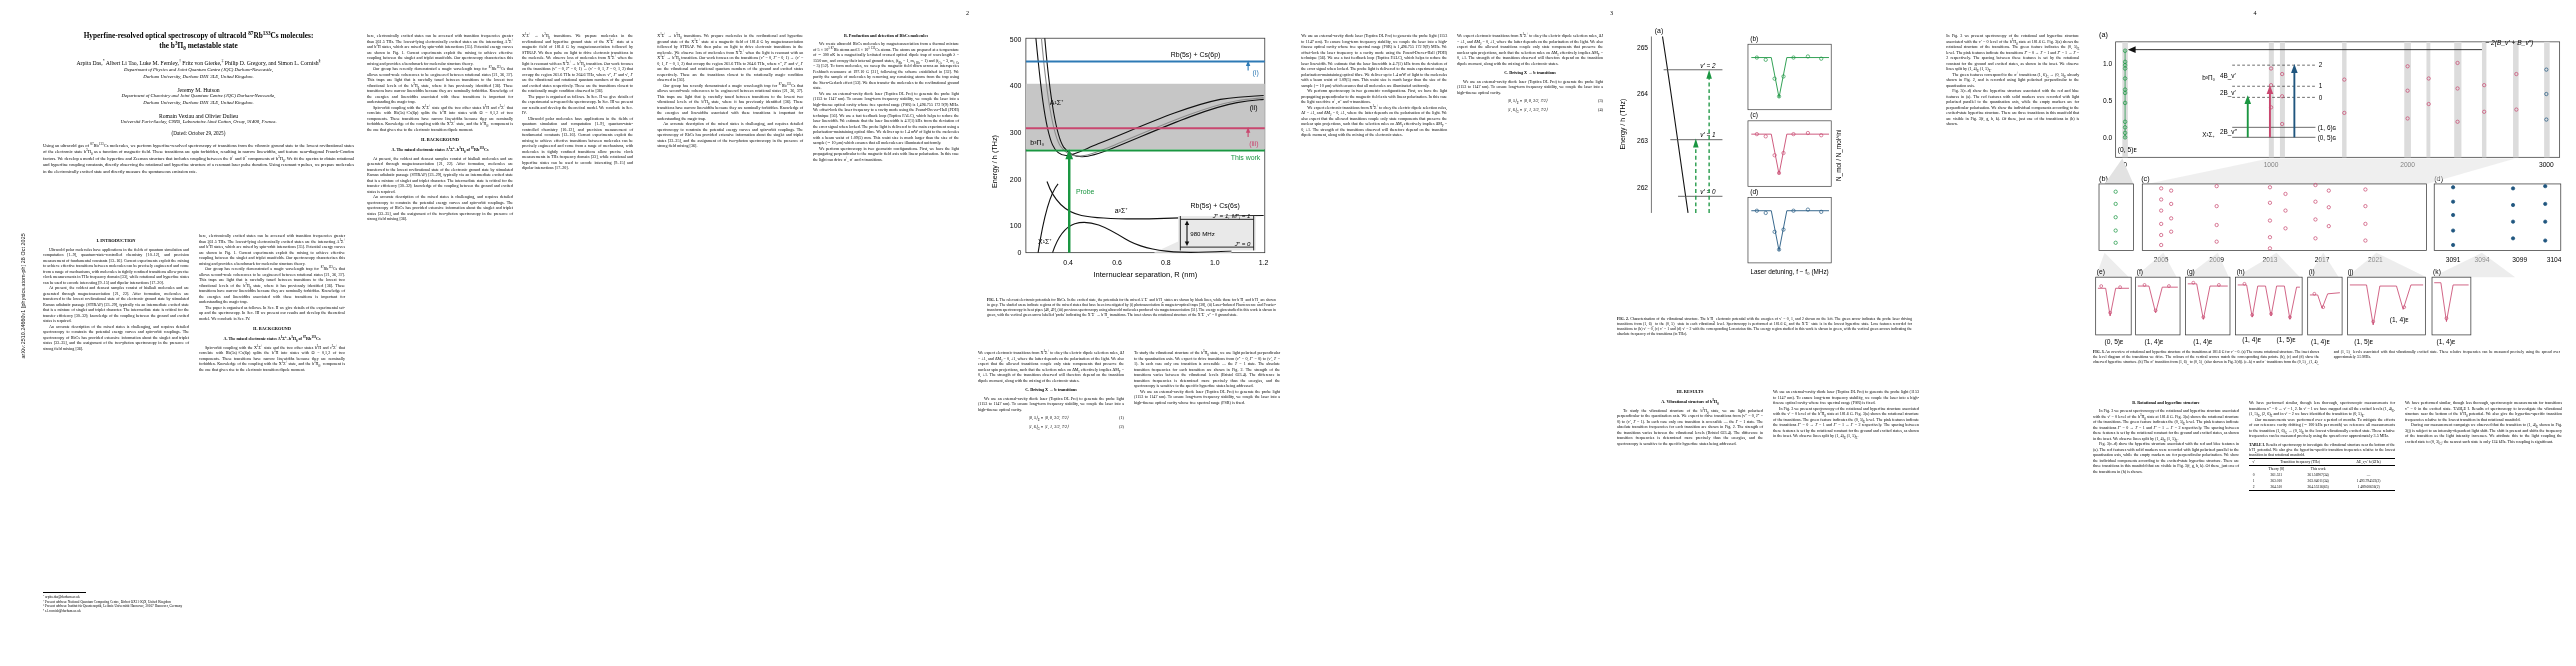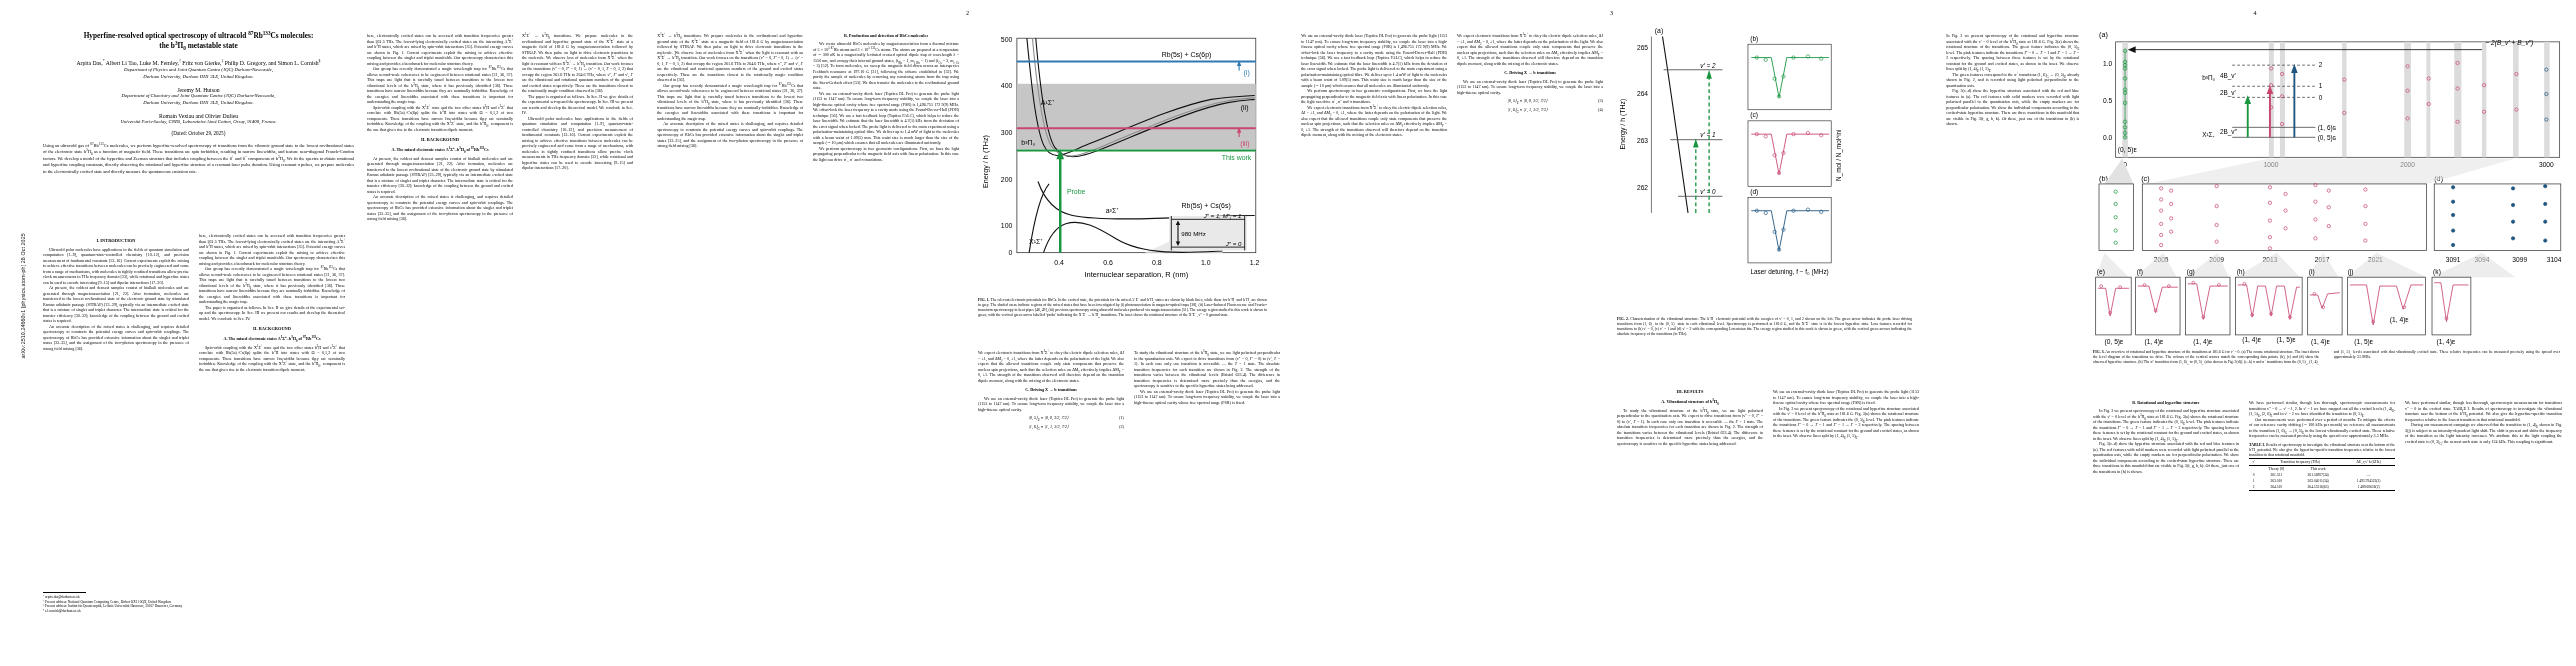--- a/index.html
+++ b/index.html
@@ -131,21 +131,21 @@
       <p>An accurate description of the mixed states is challenging, and requires detailed spectroscopy to constrain the potential energy curves and spin-orbit couplings. The spectroscopy of RbCs has provided extensive information about the singlet and triplet states [33–35], and the assignment of the two-photon spectroscopy in the presence of strong field mixing [36].</p>
     </div>
 
     <div class="col" style="left:168px;top:33px;width:146px;height:606px;">
       <div class="subsec" style="margin-top:0">B.   Production and detection of RbCs molecules</div>
       <p>We create ultracold RbCs molecules by magnetoassociation from a thermal mixture of 5 × 10<sup>5</sup> <sup>87</sup>Rb atoms and 3 × 10<sup>5</sup> <sup>133</sup>Cs atoms. The atoms are prepared at a temperature of ∼ 300 nK in a magnetically levitated crossed optical dipole trap of wavelength λ = 1550 nm, and occupy their internal ground states, (f<sub>Rb</sub> = 1, m<sub>f_Rb</sub> = 1) and (f<sub>Cs</sub> = 3, m<sub>f_Cs</sub> = 3) [52]. To form molecules, we sweep the magnetic field down across an interspecies Feshbach resonance at 197.10 G [31], following the scheme established in [32]. We purify the sample of molecules by removing any remaining atoms from the trap using the Stern-Gerlach effect [53]. We then transfer the molecules to the rovibrational ground state.</p>
       <p>We use an external-cavity diode laser (Toptica DL Pro) to generate the probe light (1153 to 1147 nm). To ensure long-term frequency stability, we couple the laser into a high-finesse optical cavity whose free spectral range (FSR) is 1,496.755 172 9(9) MHz. We offset-lock the laser frequency to a cavity mode using the Pound-Drever-Hall (PDH) technique [56]. We use a fast feedback loop (Toptica FALC), which helps to reduce the laser linewidth. We estimate that the laser linewidth is 4.7(1) kHz from the deviation of the error signal when locked. The probe light is delivered to the main experiment using a polarisation-maintaining optical fibre. We deliver up to 1.4 mW of light to the molecules with a beam waist of 1.09(5) mm. This waist size is much larger than the size of the sample (∼ 10 μm) which ensures that all molecules are illuminated uniformly.</p>
       <p>We perform spectroscopy in two geometric configurations. First, we have the light propagating perpendicular to the magnetic field axis with linear polarisation. In this case the light can drive σ<sup>+</sup>, σ<sup>−</sup> and π transitions.</p>
     </div>
 
-    <div class="fig" style="left:333px;top:16.7px;width:300px;">
+    <div class="fig" style="left:342px;top:16.7px;width:300px;">
       <svg width="300" height="278" viewBox="0 0 540 500">
 
         <text x="18" y="260" transform="rotate(-90 18 260)" text-anchor="middle" font-family="Liberation Sans, sans-serif" font-size="13">Energy / h  (THz)</text>
 
         <g font-family="Liberation Sans, sans-serif" font-size="12.5" text-anchor="end">
           <text x="62" y="44">500</text>
             <text x="62" y="128">400</text>
           <text x="62" y="212">300</text>
             <text x="62" y="296">200</text>
           <text x="62" y="380">100</text>

